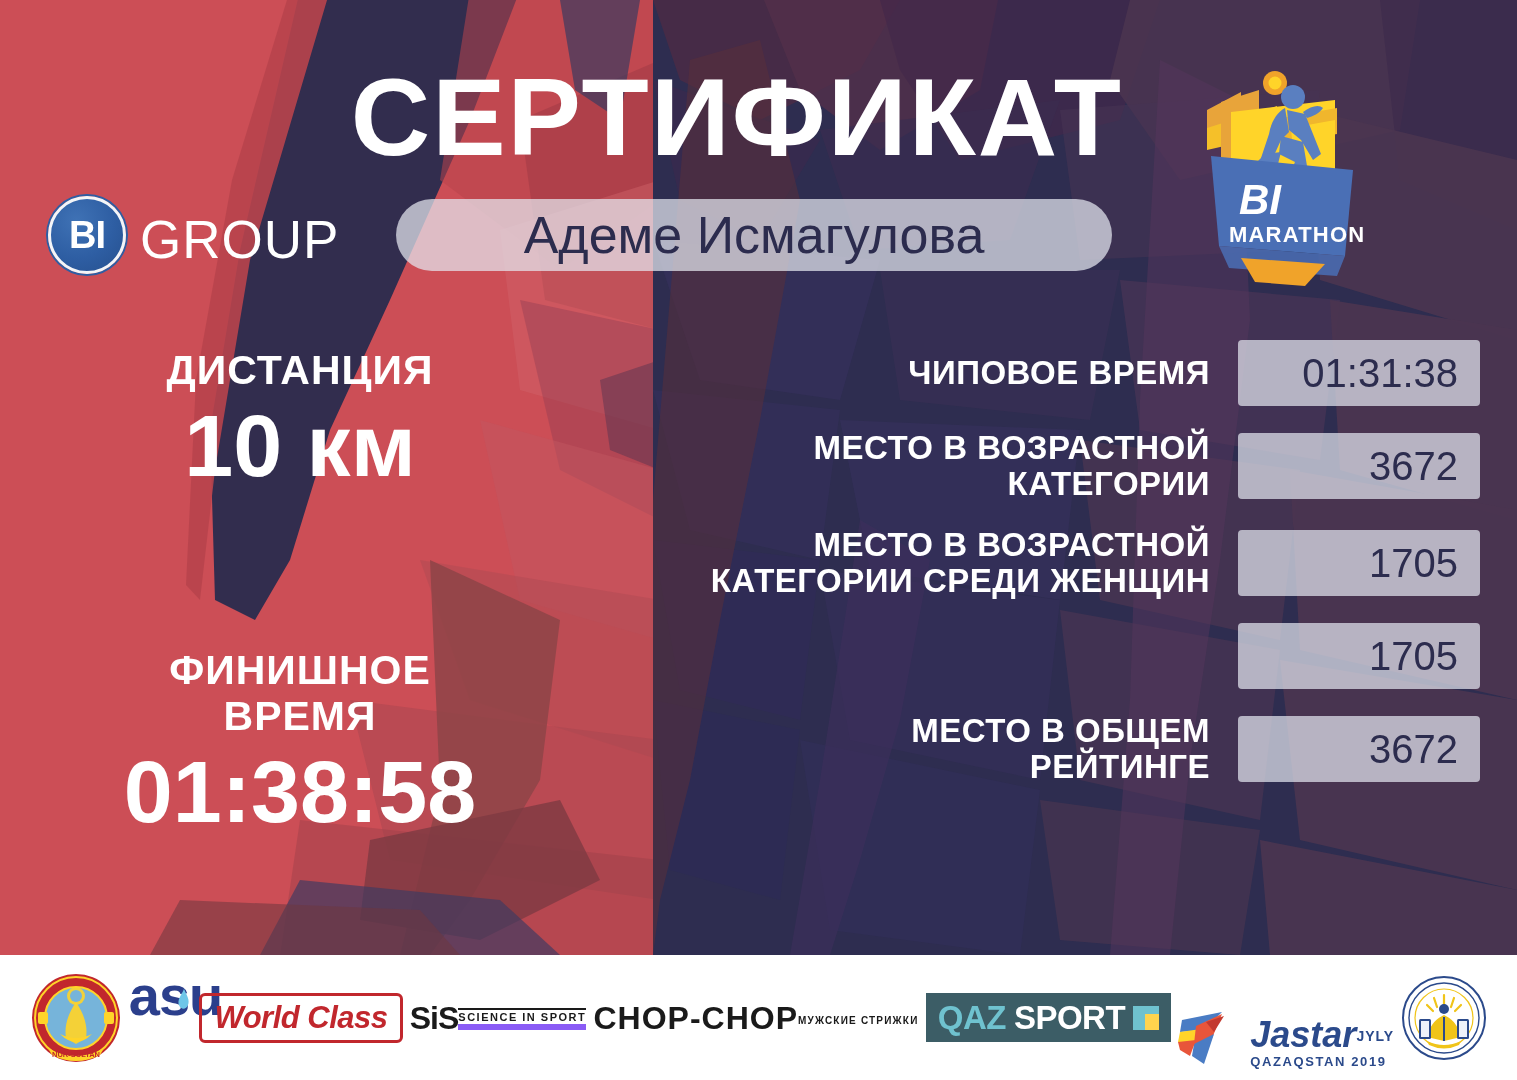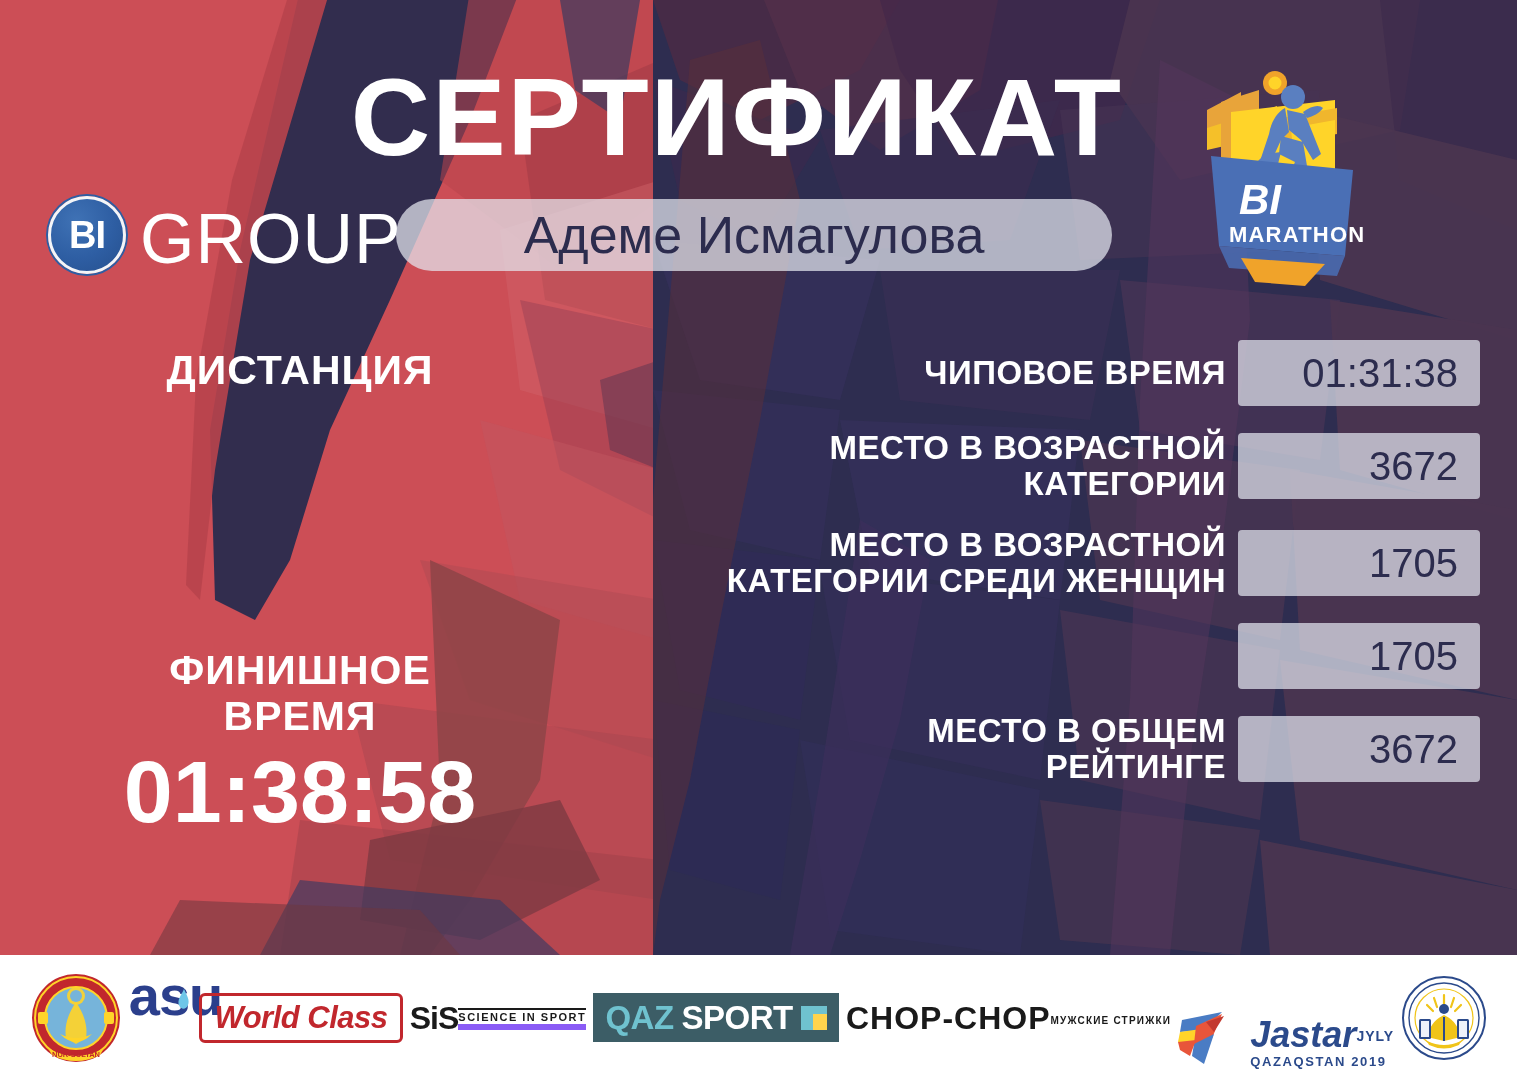--- a/index.html
+++ b/index.html
@@ -35,21 +35,21 @@
     background:radial-gradient(circle at 35% 30%, #3f72b5 0%, #2e5ea3 55%, #26508e 100%);
     border:3px solid #f3f5f8;
     box-shadow:0 0 0 2px #2e5ea3;
     display:flex; align-items:center; justify-content:center;
   }
   .bigroup-mark span {
     color:#ffffff; font-weight:bold; font-size:38px; letter-spacing:-1px;
     line-height:1; font-family:"Liberation Sans", sans-serif;
   }
   .bigroup-word {
-    color:#ffffff; font-size:70px; font-weight:500; letter-spacing:1px;
+    color:#ffffff; font-size:53px; font-weight:500; letter-spacing:1px;
     line-height:1;
     margin-top:8px;
   }
 
   
   .title {
     position:absolute; left:0; top:62px; width:1160px;
     text-align:center;
     color:#ffffff;
     font-size:110px; font-weight:bold; letter-spacing:2px;
@@ -85,21 +85,21 @@
   #dist-block { top:348px; }
   #fin-block  { top:648px; }
 
   
   .rows { position:absolute; left:600px; top:340px; width:880px; z-index:6; }
   .row { display:flex; align-items:center; justify-content:flex-end; margin-bottom:24px; }
   .row .row-label {
     flex:1 1 auto;
     color:#ffffff; text-align:right;
     font-size:33px; font-weight:bold; letter-spacing:0.5px; line-height:1.1;
-    padding-right:12px;
+    padding-right:28px;
     white-space:pre-line;
   }
   .row .row-value {
     flex:0 0 242px; height:66px;
     background:rgba(226,229,238,0.72);
     border-radius:4px;
     display:flex; align-items:center; justify-content:flex-end;
     padding-right:22px;
   }
   .row .row-value span { color:#2c2c4e; font-size:40px; font-weight:500; line-height:1; }
@@ -273,20 +273,21 @@
       <path d="M34 184 L160 194 L152 214 L44 206 Z" fill="#4a6fb5" opacity="0.85"></path>
       <text x="54" y="152" font-family="'Liberation Sans', sans-serif" font-size="42" font-weight="bold" font-style="italic" fill="#ffffff">BI</text>
       <text x="44" y="180" font-family="'Liberation Sans', sans-serif" font-size="22" font-weight="bold" letter-spacing="1.2" fill="#ffffff">MARATHON</text>
 
       <path d="M56 196 L140 202 L120 224 L70 220 Z" fill="#f0a32a"></path>
     </svg>
   </div>
 
   <div class="left-block" id="dist-block">
     <div class="lbl">ДИСТАНЦИЯ</div>
+    <div class="val">10 км</div>
   </div>
 
   <div class="left-block" id="fin-block">
     <div class="lbl" style="white-space:pre-line">ФИНИШНОЕ
 ВРЕМЯ</div>
     <div class="val">01:38:58</div>
   </div>
 
   <div class="rows">
     <div class="row">
@@ -351,31 +352,31 @@
 
     <div class="sponsor">
       <div class="sp-wc">World Class</div>
     </div>
 
     <div class="sponsor sp-sis">
       <div class="sis-main">SiS</div>
       <div class="sis-sub">SCIENCE IN SPORT</div>
     </div>
 
+    <div class="sponsor sp-chop">
+      <div class="chop-main">CHOP-CHOP</div>
+      <div class="chop-sub">МУЖСКИЕ СТРИЖКИ</div>
+    </div>
+
     <div class="sponsor">
       <div class="sp-qaz">
         <span class="qaz">QAZ</span>
         <span class="sport">SPORT</span>
         <span class="flagbox"></span>
       </div>
-    </div>
-
-    <div class="sponsor sp-chop">
-      <div class="chop-main">CHOP-CHOP</div>
-      <div class="chop-sub">МУЖСКИЕ СТРИЖКИ</div>
     </div>
 
     <div class="sponsor sp-jastar">
       <svg width="58" height="62" viewBox="0 0 58 62" aria-hidden="true">
         <path d="M4 14 L44 6 L26 24 L2 26 Z" fill="#4a7cc4"></path>
         <path d="M2 26 L30 22 L18 38 L0 36 Z" fill="#ffd429"></path>
         <path d="M18 20 L44 8 L30 42 L16 38 Z" fill="#e8553a"></path>
         <path d="M16 38 L36 28 L26 58 L14 50 Z" fill="#4a7cc4"></path>
         <path d="M0 36 L18 34 L12 50 L2 44 Z" fill="#e8553a"></path>
         <path d="M28 16 L46 10 L36 26 Z" fill="#c3392f"></path>

